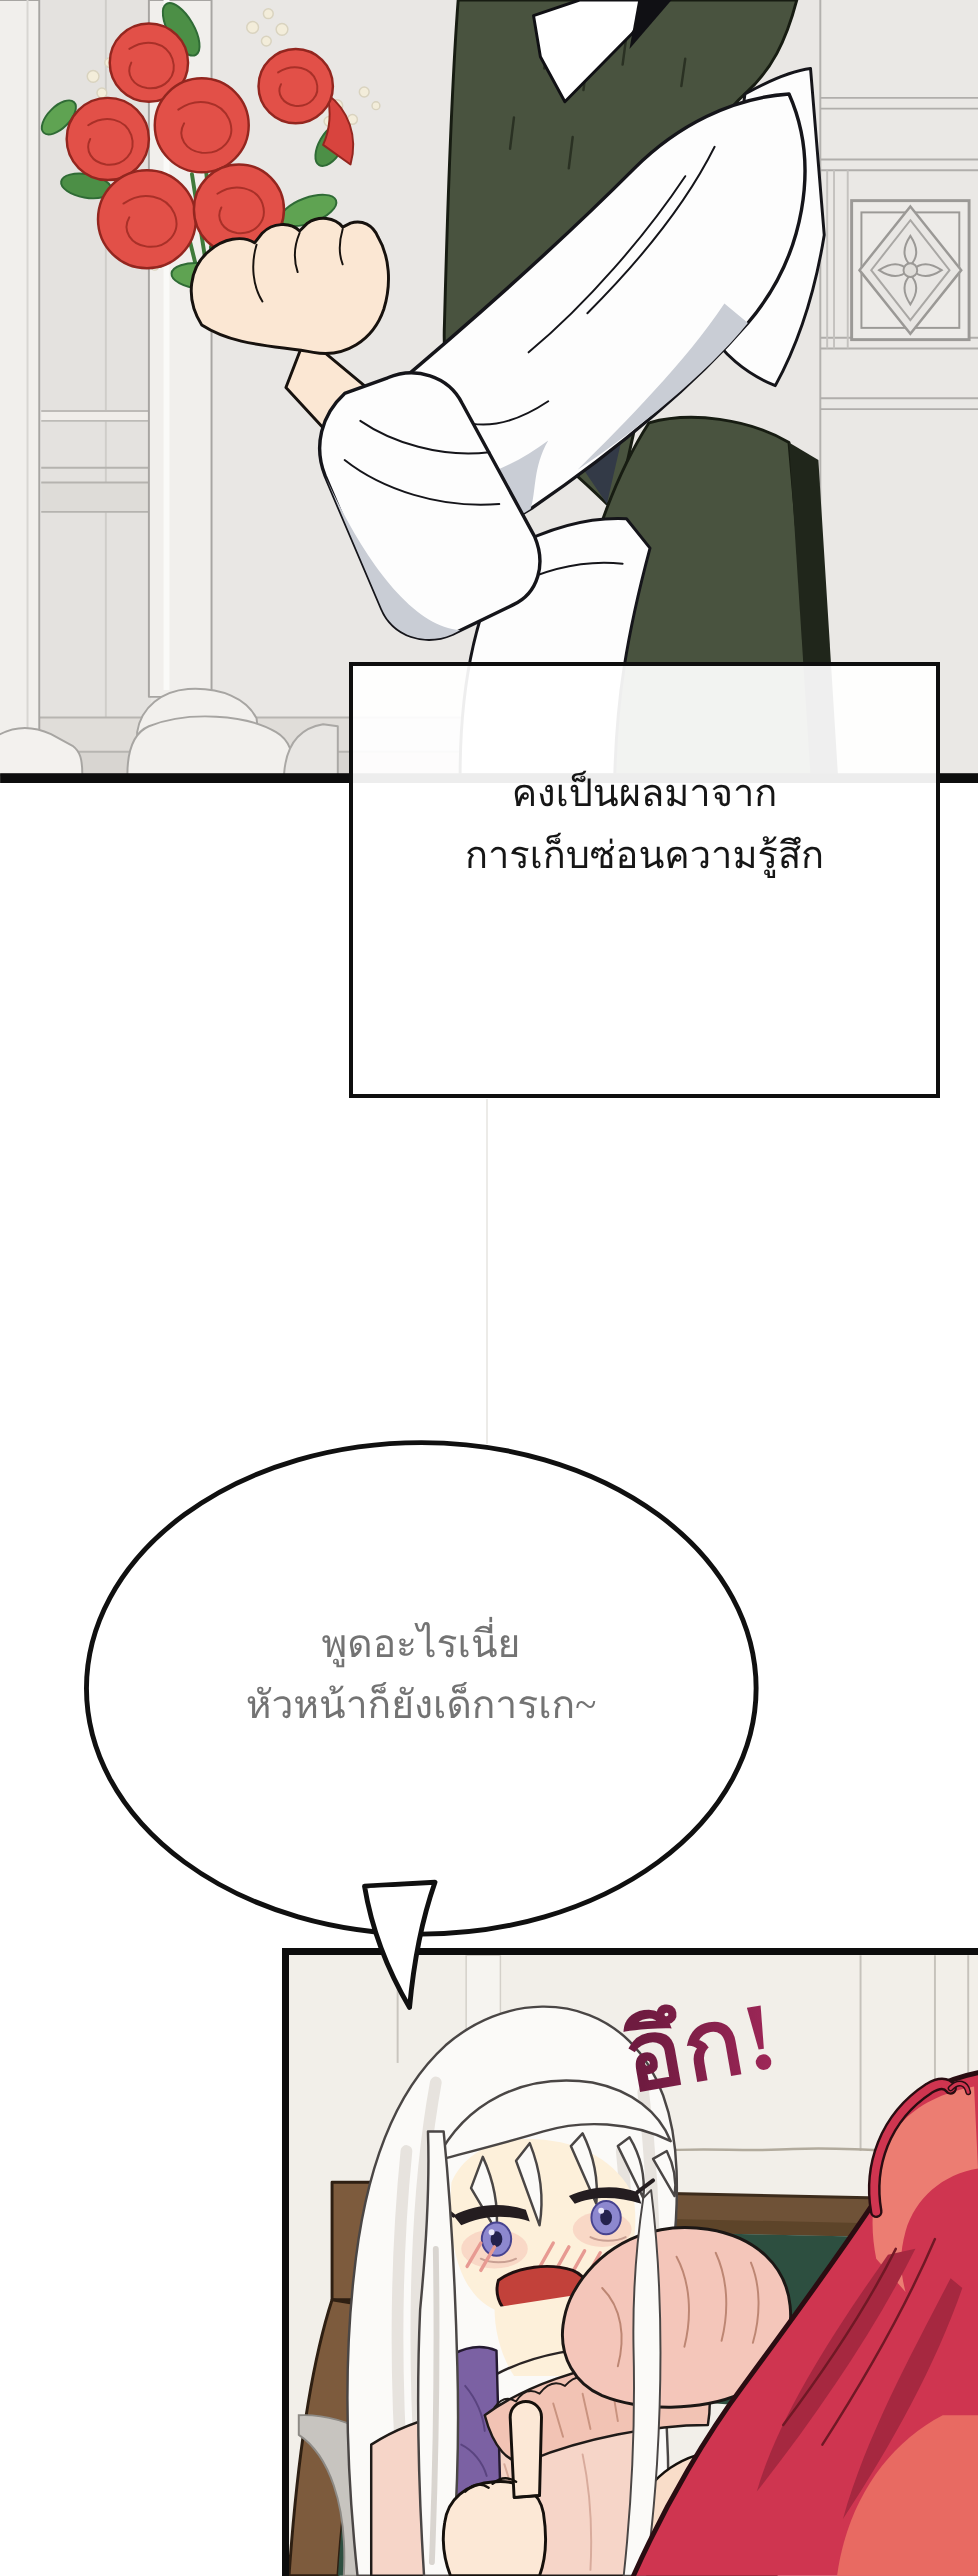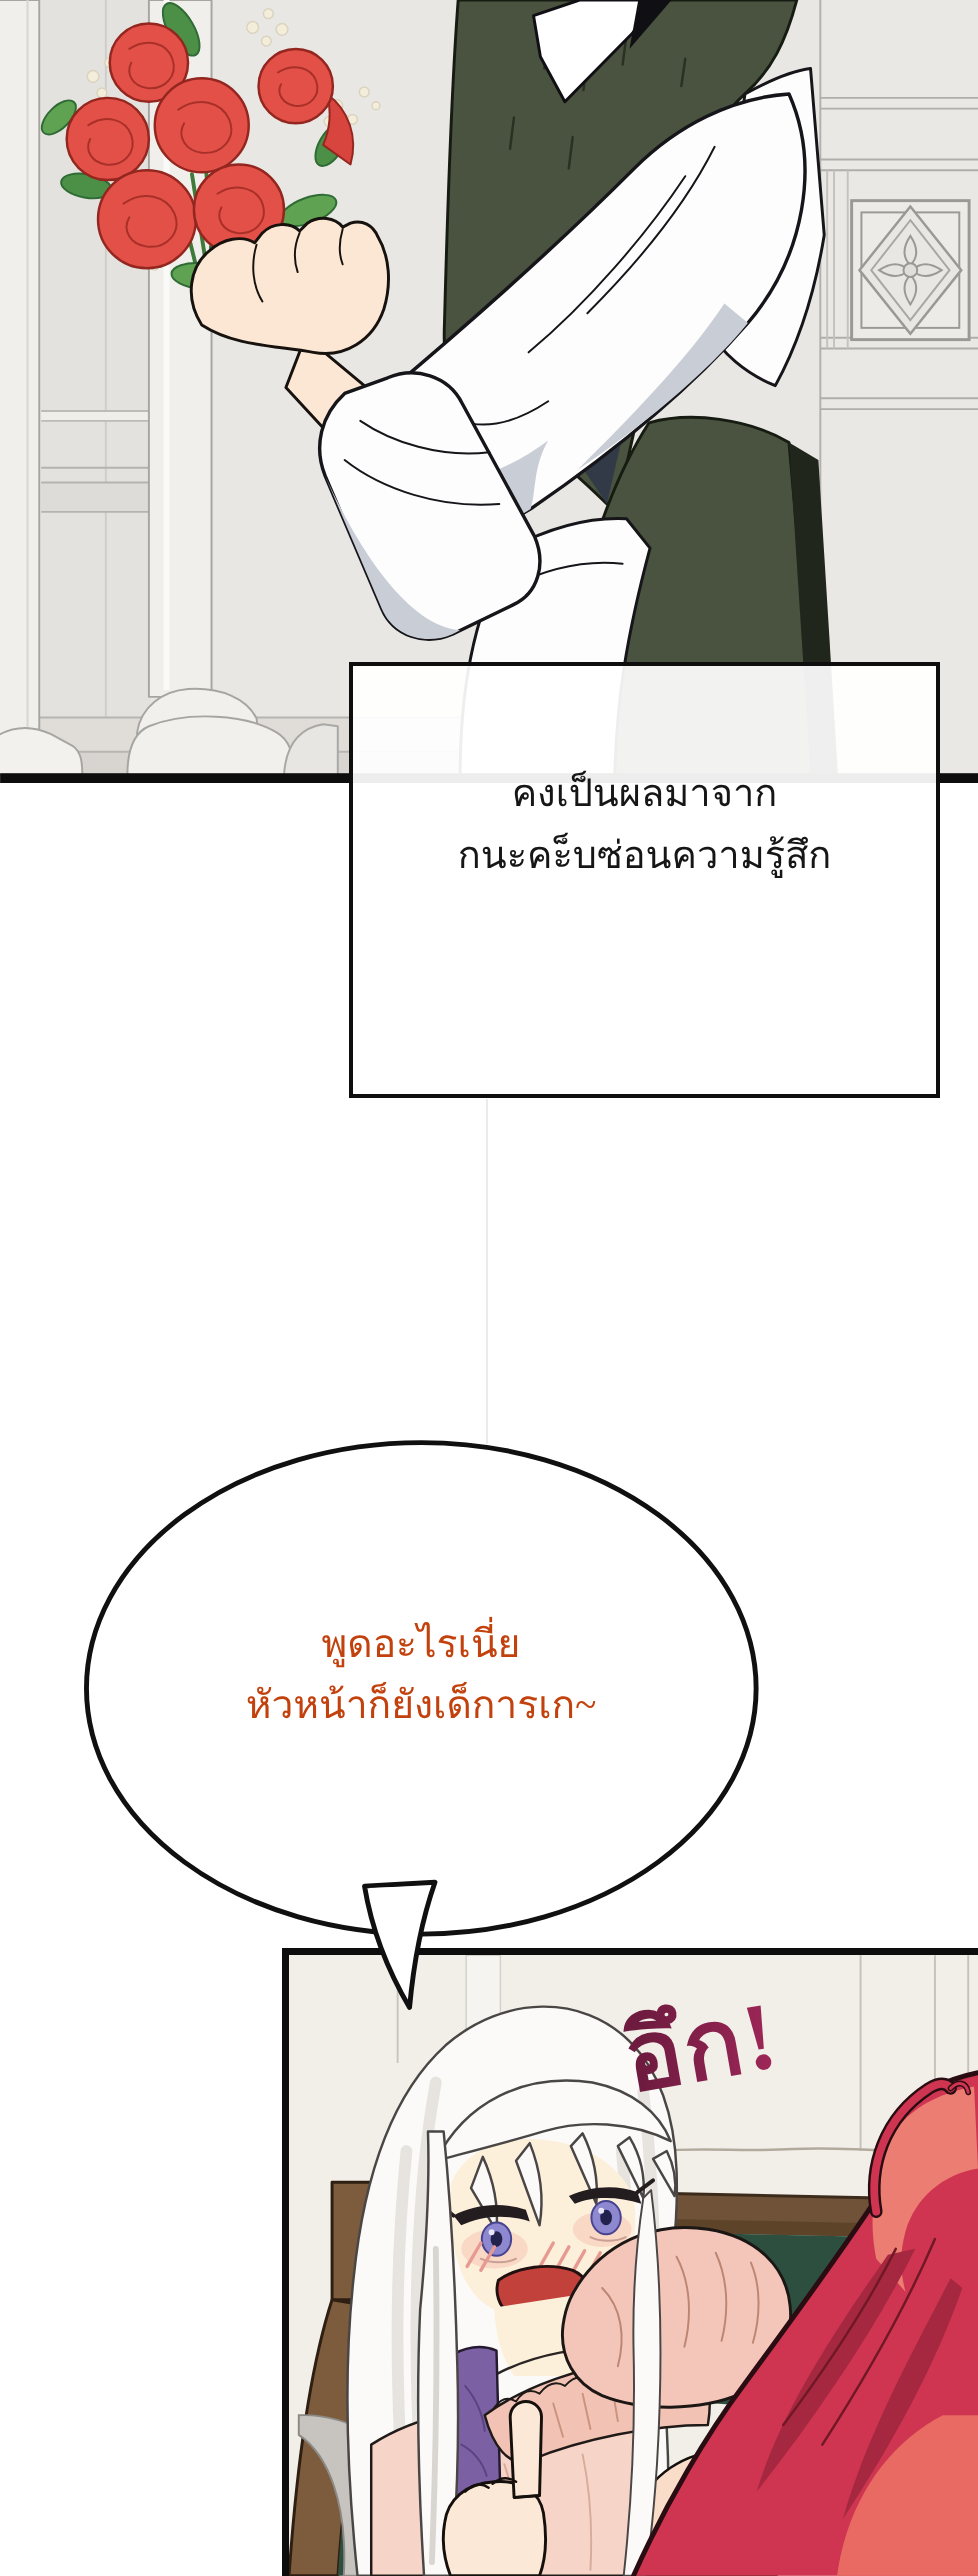--- a/index.html
+++ b/index.html
@@ -16,21 +16,21 @@
 
   
   .narration-box{left:337px;top:662px;width:583px;height:428px;border:4.9px solid #0e0e0e;
                  background:rgba(255,255,255,0.93);z-index:3;margin-left:12px;}
   .narration-text{padding-top:96px;text-align:center;font-size:38px;line-height:62px;
                   color:#161616;font-family:"Liberation Serif","DejaVu Serif",serif;}
 
   
   .bubble-svg{left:59px;top:1424px;width:705px;height:607px;z-index:4;}
   .bubble-text{left:147px;top:1613px;width:548px;text-align:center;font-size:39px;line-height:61px;
-               color:#c2410c;z-index:5;font-family:"Liberation Serif","DejaVu Serif",serif;}
+               color:#737373;z-index:5;font-family:"Liberation Serif","DejaVu Serif",serif;}
 
   
   .panel-bottom{left:282px;top:1948px;width:697px;height:628px;border-top:7.8px solid #0d0d0d;
                 border-left:7.8px solid #0d0d0d;box-sizing:border-box;background:#f2efe9;
                 overflow:hidden;z-index:2;}
 
   
   .sfx{left:624px;top:1957px;width:294px;height:166px;z-index:3;
        font-family:"Liberation Serif","DejaVu Serif",serif;font-weight:bold;font-size:96px;
        transform:rotate(-10deg);color:#8e2150;letter-spacing:2px;}
@@ -216,21 +216,21 @@
     </g>
 
     <rect x="0" y="790" width="1000" height="10" fill="#0d0d0d"></rect>
   </svg>
 
   <div class="abs crease"></div>
 
   <div class="abs narration-box">
     <div class="narration-text">
       <div>คงเป็นผลมาจาก</div>
-      <div>กนะคะ็บซ่อนความรู้สึก</div>
+      <div>การเก็บซ่อนความรู้สึก</div>
     </div>
   </div>
 
   <div class="abs panel-bottom">
     <svg viewBox="0 0 704 634" width="689" height="621">
       <rect x="0" y="0" width="704" height="634" fill="#f2efe9"></rect>
       <g>
         <line x1="111" y1="4" x2="111" y2="110" stroke="#c9c5be" stroke-width="2"></line>
         <rect x="181" y="0" width="35" height="175" fill="#f6f4f0" stroke="#d4d0c9" stroke-width="1.5"></rect>
         <line x1="584" y1="0" x2="584" y2="200" stroke="#c6c2bb" stroke-width="2"></line>

